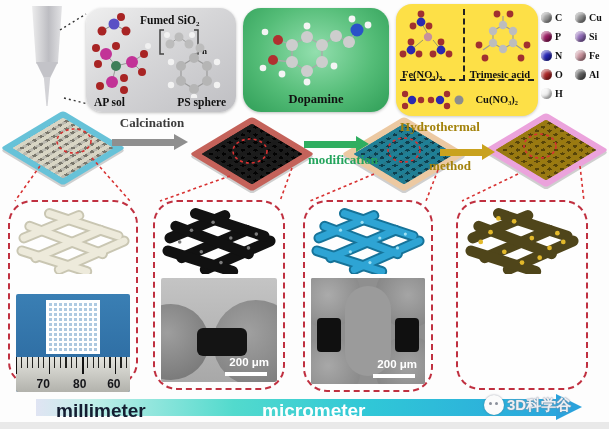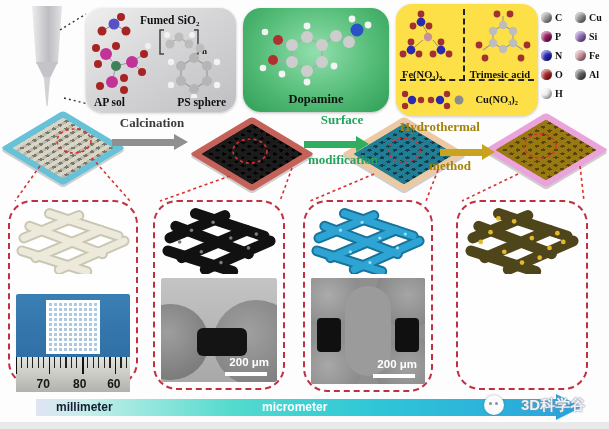--- a/index.html
+++ b/index.html
@@ -83,24 +83,24 @@
       background:repeating-linear-gradient(90deg,#111 0 1.5px,transparent 1.5px 33px);}
   .ruler-num{position:absolute;bottom:1px;font-family:"Liberation Sans",sans-serif;
       font-weight:bold;font-size:12px;color:#16161a;}
 
   
   .axis-bar{position:absolute;left:36px;top:399px;width:521px;height:17px;
       background:linear-gradient(90deg,#e0e4f3 0%,#c3efe9 10%,#52dacd 38%,#30c7d7 64%,#2aa6dd 100%);}
   .axis-head{position:absolute;left:556px;top:394px;width:0;height:0;
       border-top:13px solid transparent;border-bottom:13px solid transparent;
       border-left:26px solid #2aa2dc;}
-  .axis-label{position:absolute;font-family:"Liberation Sans",sans-serif;font-weight:bold;font-size:12px;}
-
-  
-  .wm{position:absolute;left:484px;top:395px;display:flex;align-items:flex-end;gap:17px;z-index:9;}
+  .axis-label{position:absolute;font-family:"Liberation Sans",sans-serif;font-weight:bold;font-size:19px;}
+
+  
+  .wm{position:absolute;left:484px;top:395px;display:flex;align-items:flex-end;gap:3px;z-index:9;}
   .wm-logo{width:20px;height:20px;border-radius:50%;background:#fbfbfb;position:relative;
       box-shadow:0 0 2px rgba(80,90,110,.6);}
   .wm-logo i{position:absolute;width:3px;height:3px;border-radius:50%;background:#8a8f9a;top:7px;}
   .wm-text{font-family:"Liberation Sans",sans-serif;font-weight:bold;font-size:15px;color:#eef0f4;
       text-shadow:0 0 2px #8a93a6,0 0 1px #8a93a6;}
 
   .overlay{position:absolute;inset:0;z-index:6;pointer-events:none;}
 </style>
 </head>
 <body>
@@ -367,21 +367,20 @@
   <div class="diamond d4" style="left:502px;top:106px">
       <div class="latt"></div>
     </div>
 
   <span class="step-label" style="left:104px;top:115px;width:96px;color:#3c3c3c">Calcination</span>
   <div class="arrow" style="left:112px;top:134px">
     <span class="shaft" style="width:62px;background:#8f8f8f"></span>
       <span class="head" style="border-left:14px solid #8f8f8f"></span>
   </div>
 
-  <span class="step-label" style="left:300px;top:112px;width:84px;color:#23a45c">Surface</span>
   <div class="arrow" style="left:304px;top:136px">
     <span class="shaft" style="width:52px;background:#2fae60"></span>
       <span class="head" style="border-left:13px solid #2fae60"></span>
   </div>
   <span class="step-label" style="left:292px;top:152px;width:102px;color:#23a45c">modification</span>
 
   <span class="step-label" style="left:380px;top:119px;width:120px;color:#a3830c">Hydrothermal</span>
   <div class="arrow" style="left:440px;top:144px">
     <span class="shaft" style="width:42px;background:#c9a21e"></span>
       <span class="head" style="border-left:13px solid #c9a21e"></span>

